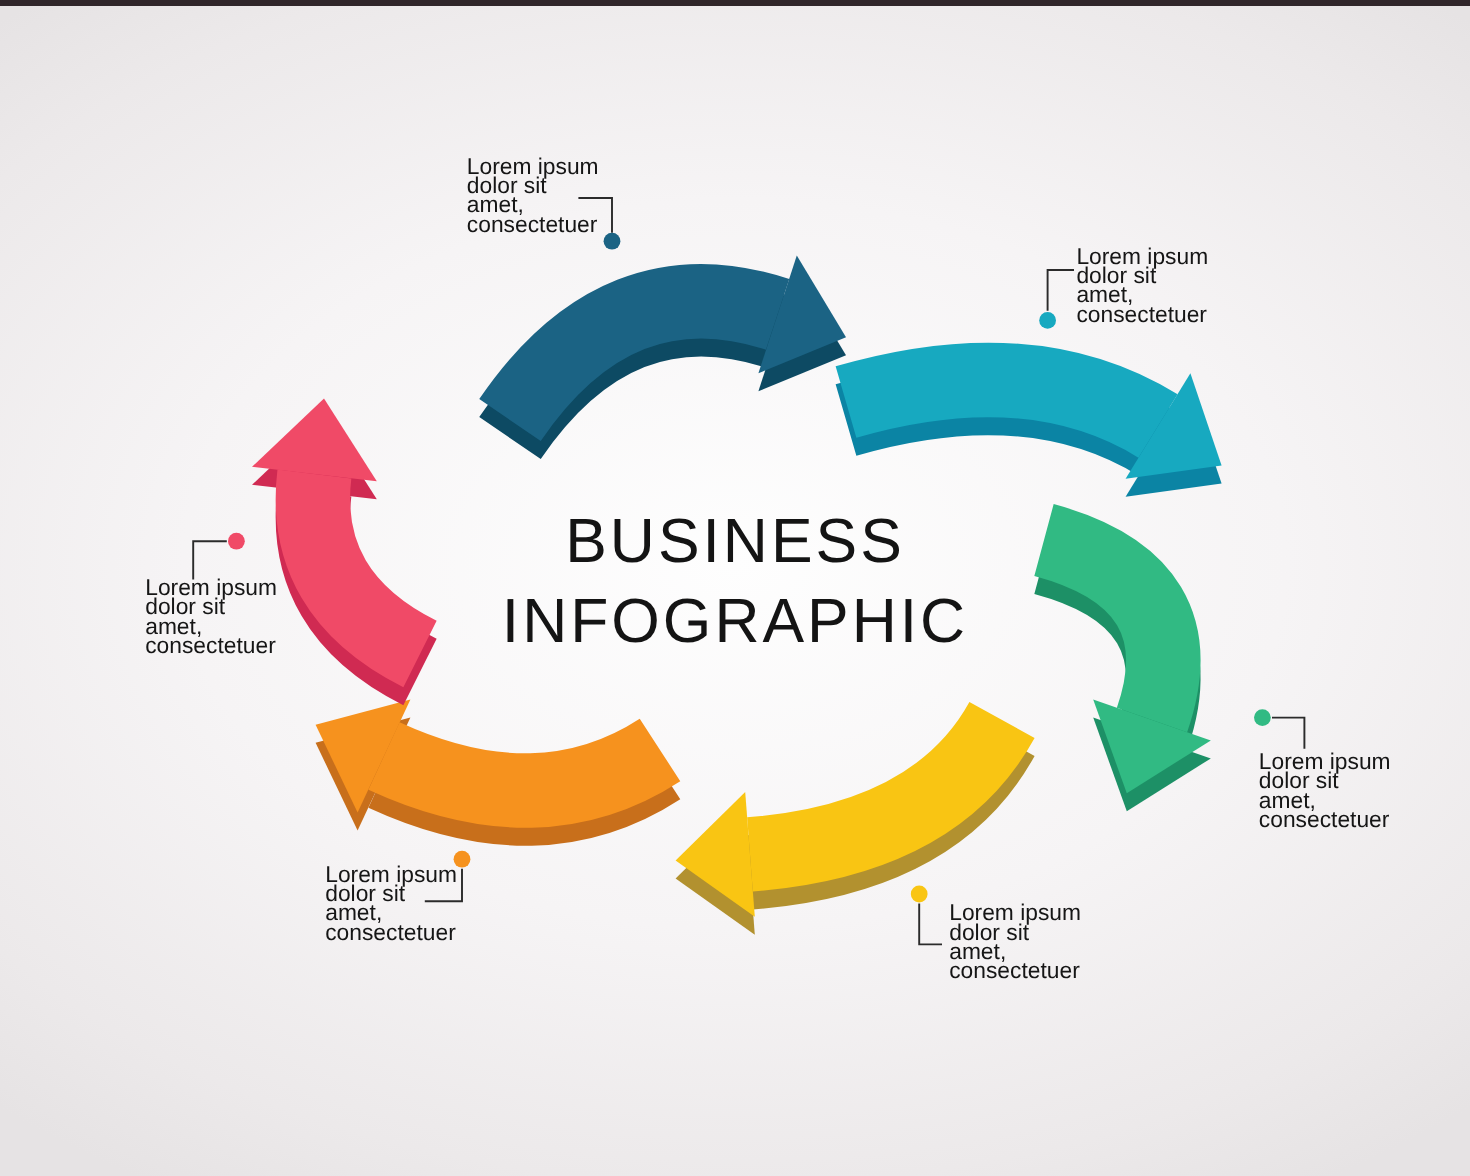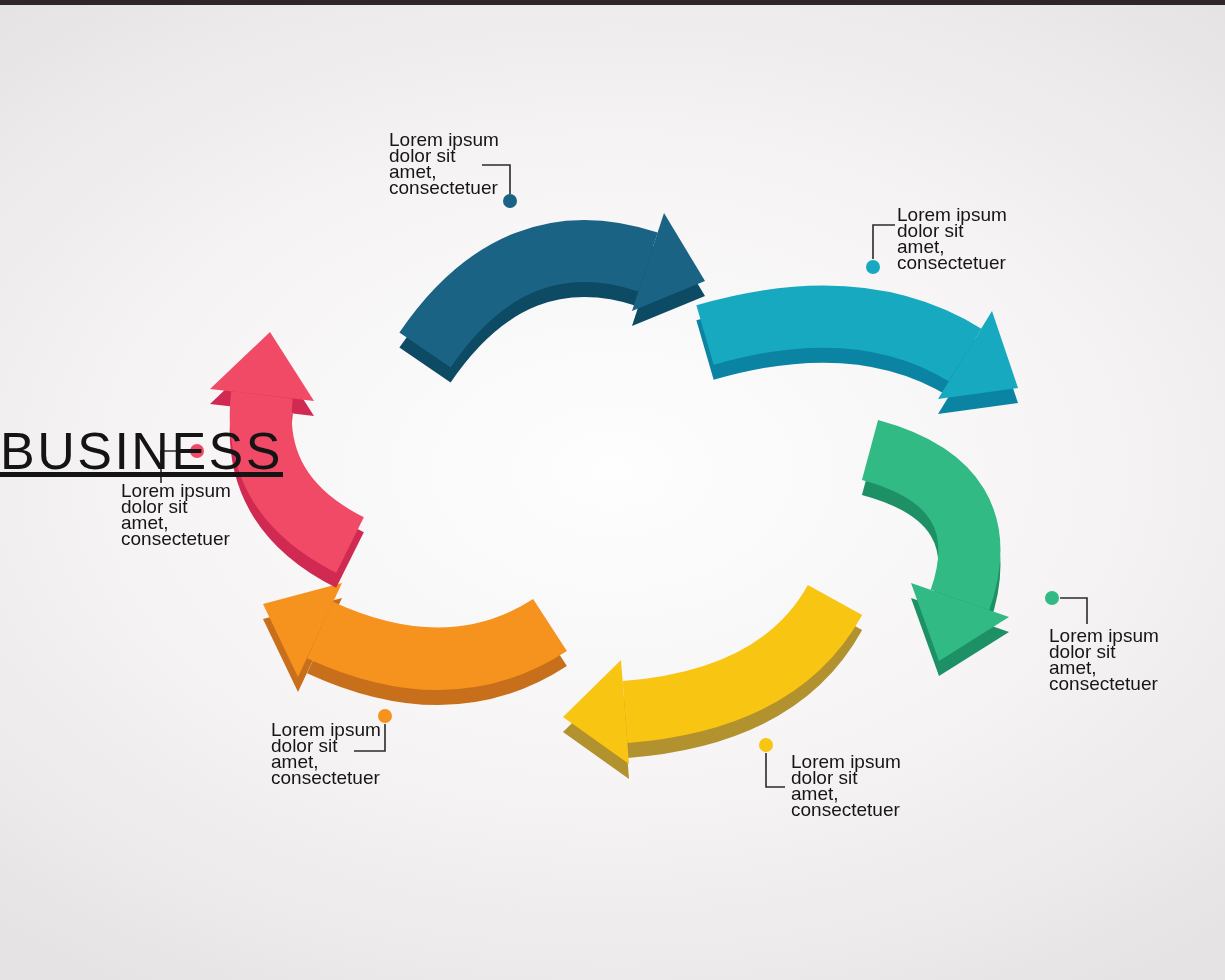--- a/index.html
+++ b/index.html
@@ -32,27 +32,26 @@
   }
   .connector {
     fill: none;
     stroke-width: 1.6;
   }
   .title-block {
     position: absolute;
     top: 418px;
     left: 0;
     width: 100%;
-    text-align: left;
+    text-align: center;
     color: #141414;
     font-size: 52px;
     line-height: 67px;
     letter-spacing: 2.5px;
     font-weight: 400;
-    text-decoration: underline;
   }
   .step-label {
     position: absolute;
     width: 114px;
     font-size: 19px;
     line-height: 16px;
     color: #161616;
   }
   .label-1 { left: 389px; top: 132px; }
   .label-2 { left: 897px; top: 207px; }
@@ -126,20 +125,21 @@
 
     <polyline class="connector" points="354,751 385,751 385,724" stroke="#2b2b2b"></polyline>
     <circle cx="385" cy="716" r="7" fill="#f6921e"></circle>
 
     <polyline class="connector" points="161,483 161,451 189,451" stroke="#2b2b2b"></polyline>
     <circle cx="197" cy="451" r="7" fill="#f04a67"></circle>
   </svg>
 
   <div class="title-block">
     <div>BUSINESS</div>
+    <div>INFOGRAPHIC</div>
   </div>
 
   <div class="step-label label-1">Lorem ipsum dolor sit amet, consectetuer</div>
   <div class="step-label label-2">Lorem ipsum dolor sit amet, consectetuer</div>
   <div class="step-label label-3">Lorem ipsum dolor sit amet, consectetuer</div>
   <div class="step-label label-4">Lorem ipsum dolor sit amet, consectetuer</div>
   <div class="step-label label-5">Lorem ipsum dolor sit amet, consectetuer</div>
   <div class="step-label label-6">Lorem ipsum dolor sit amet, consectetuer</div>
 
 </div>

